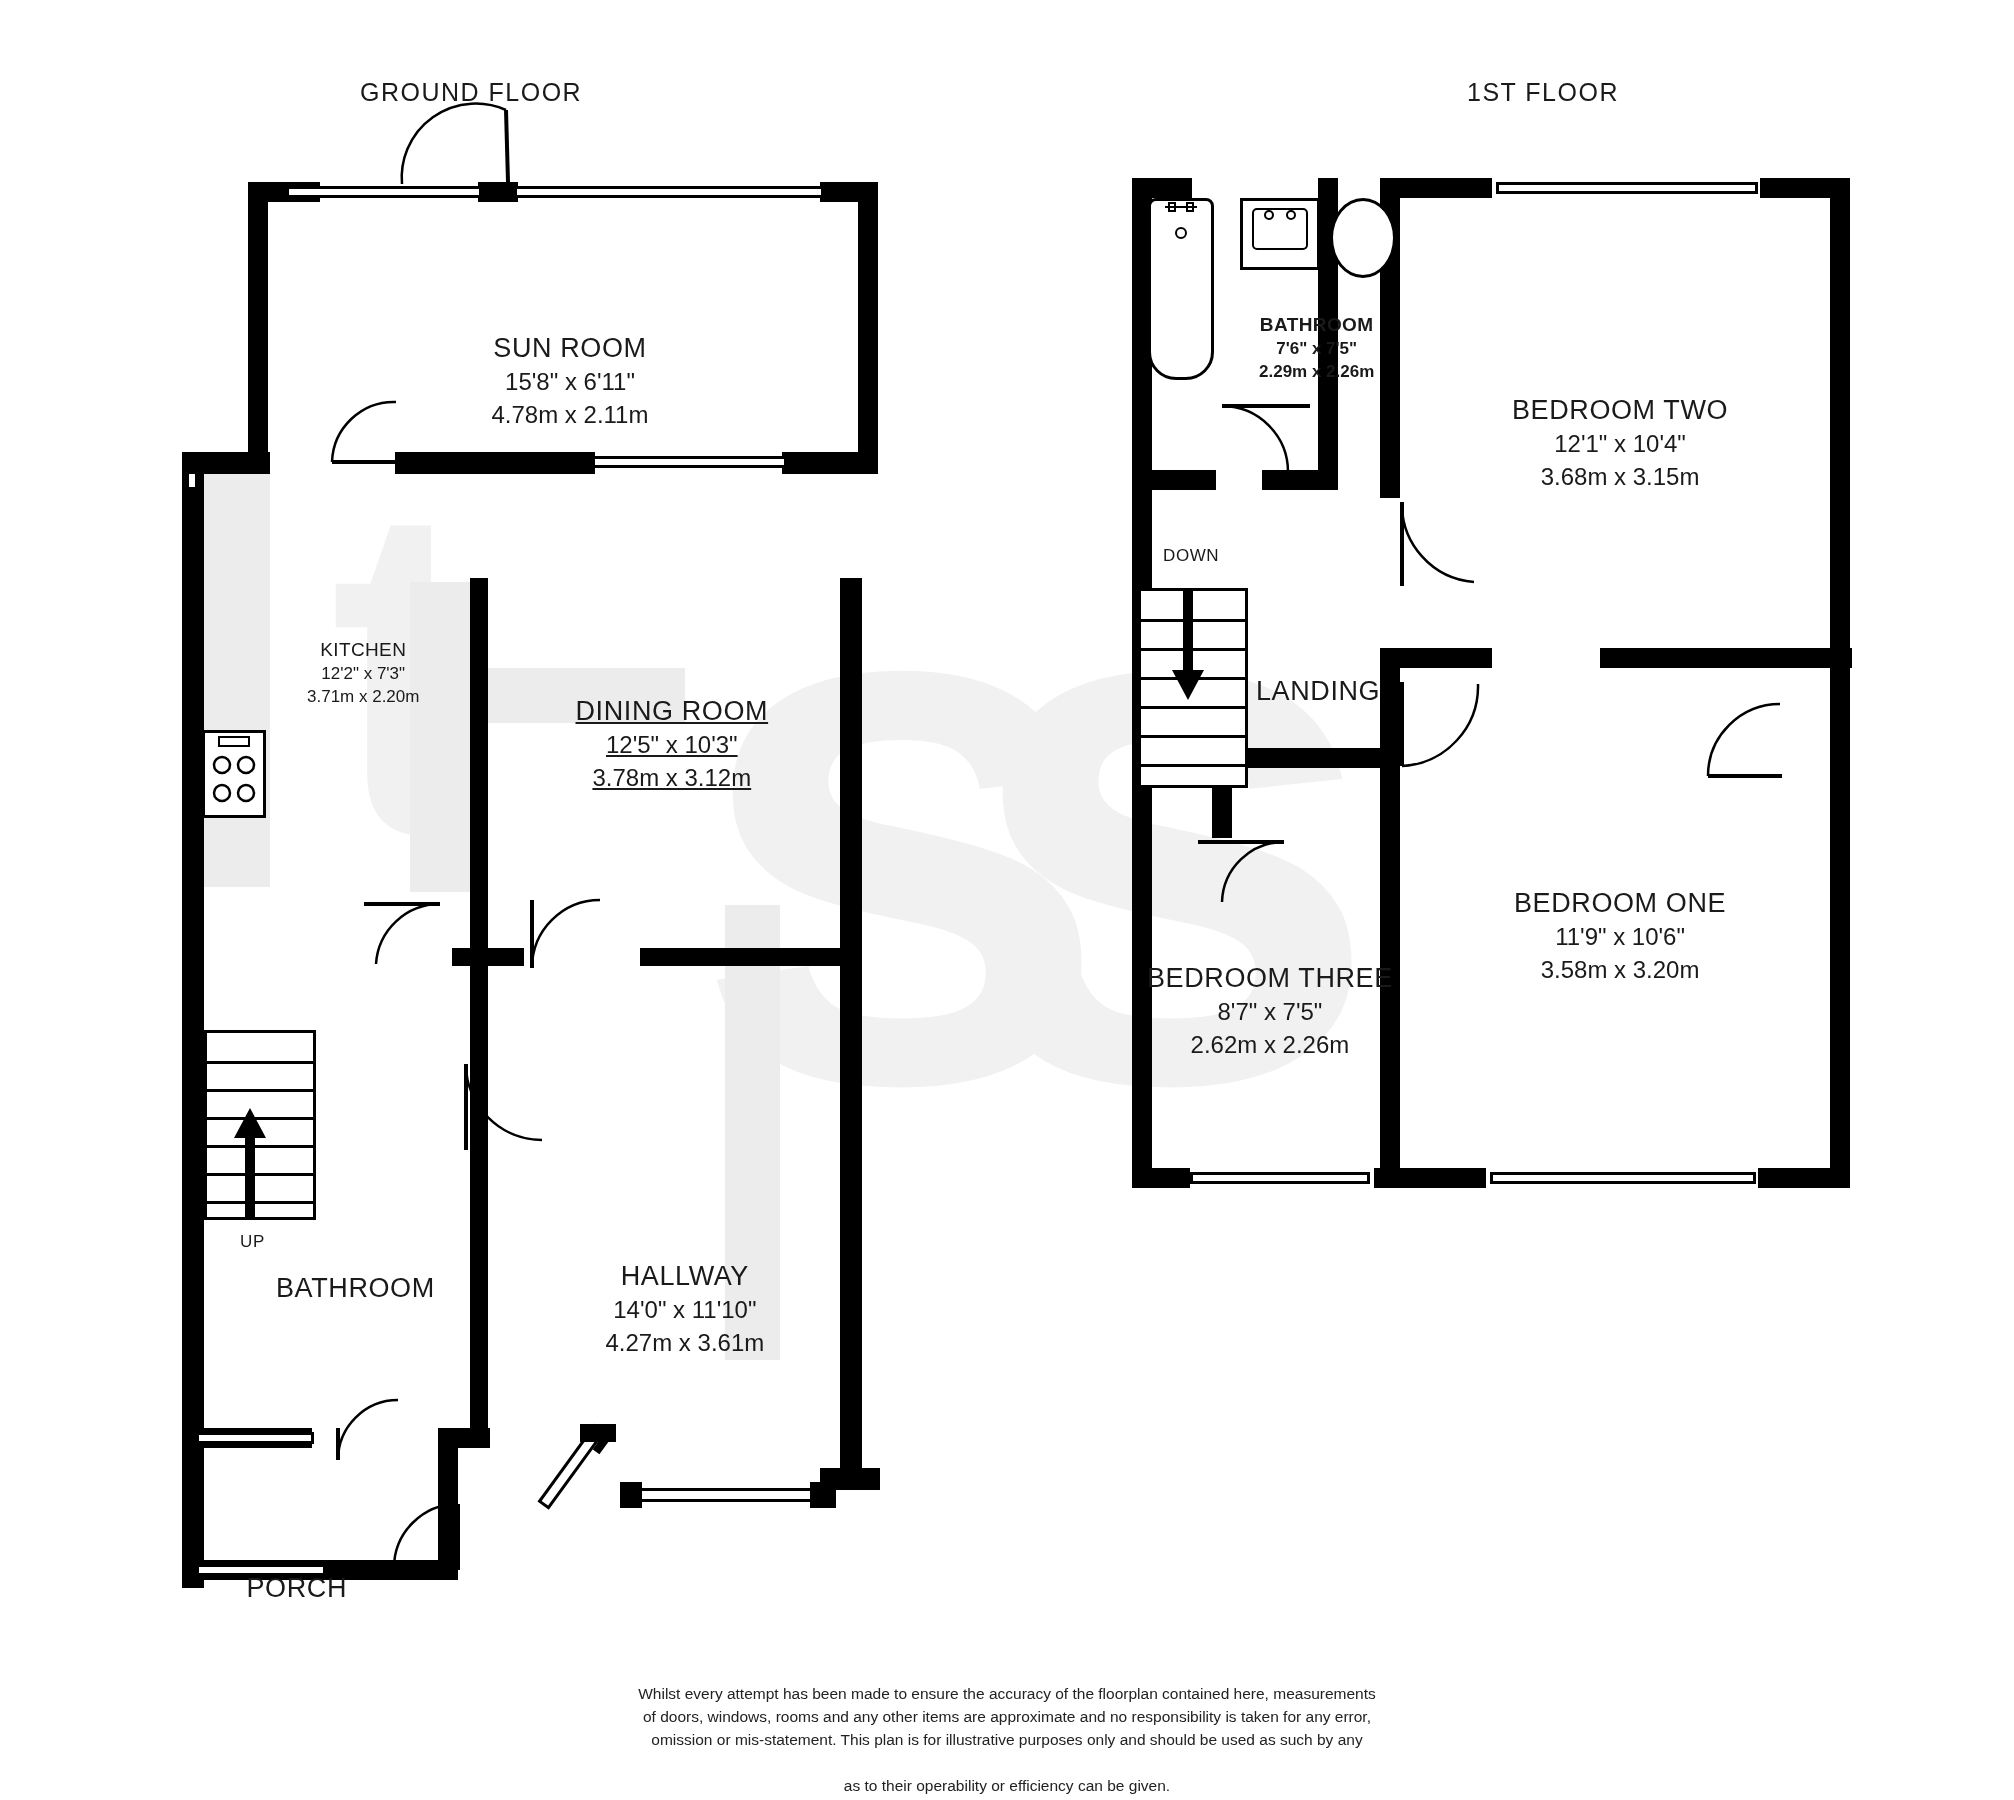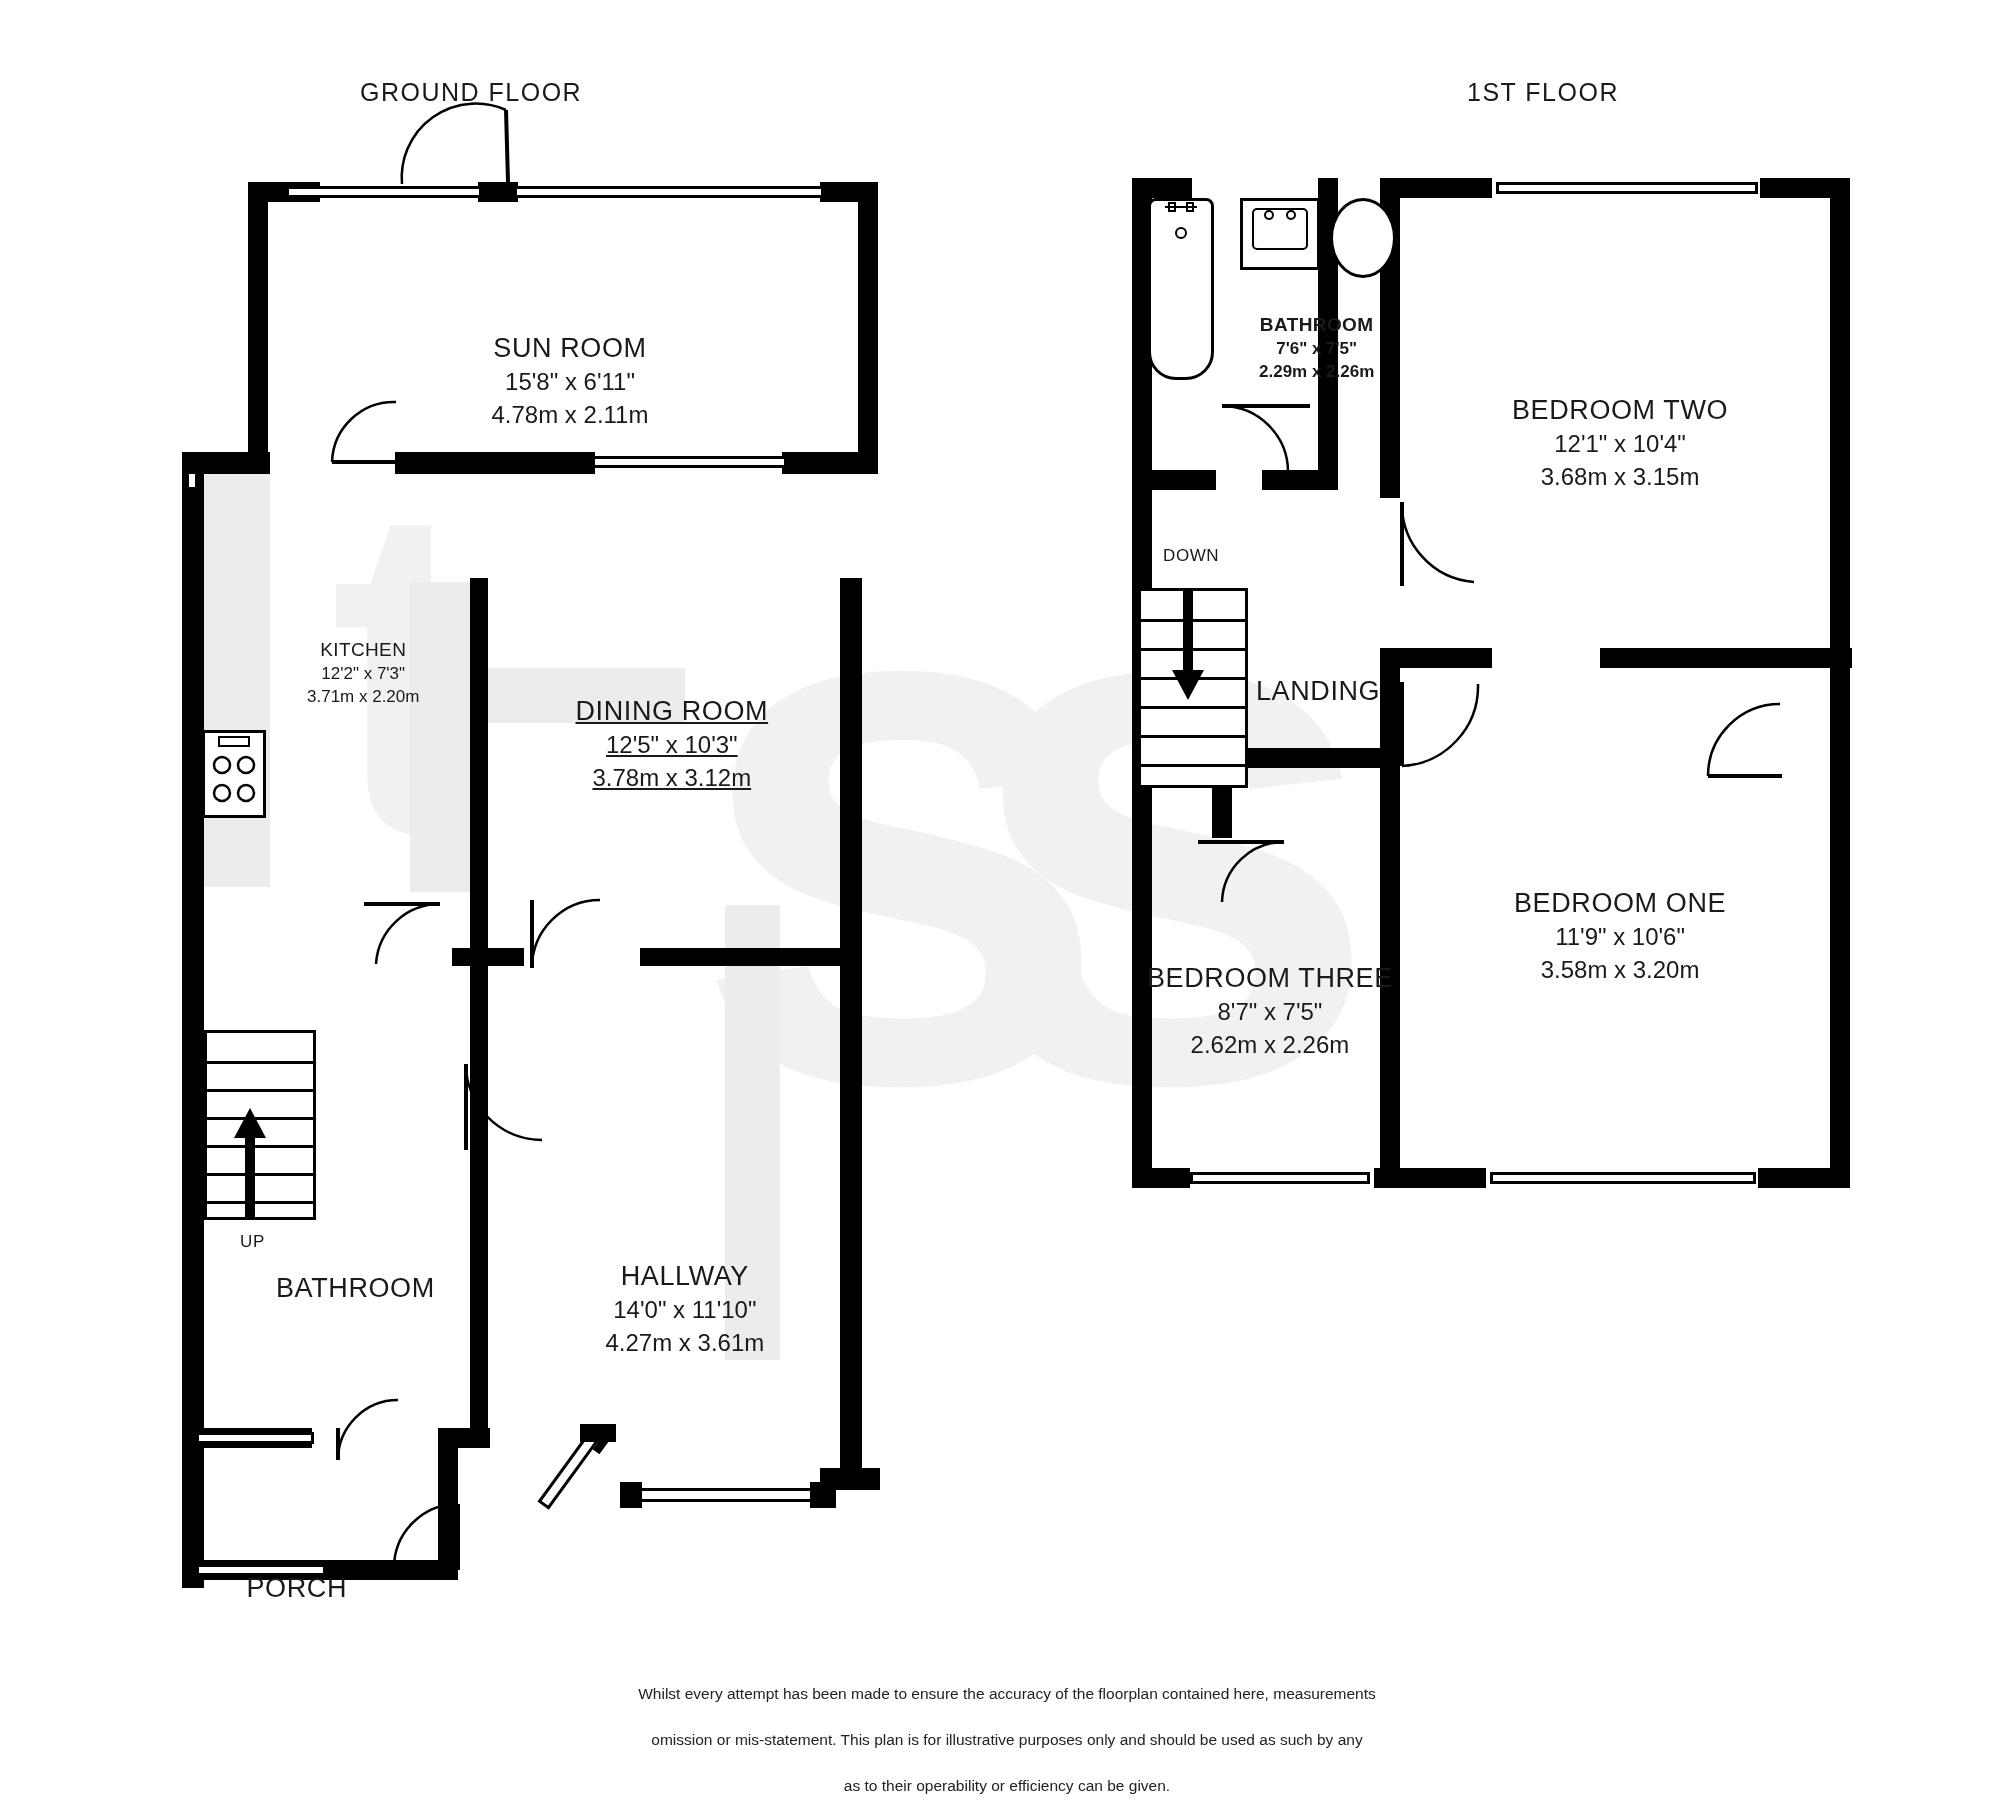--- a/index.html
+++ b/index.html
@@ -292,17 +292,18 @@
   <div class="label" style="left: 1147px; top: 960px;">
     <div class="nm">BEDROOM THREE</div>
     <div class="dim">8'7"  x 7'5"</div>
     <div class="dim">2.62m  x 2.26m</div>
   </div>
   <div class="label" style="left: 1256px; top: 673px;">
     <div class="nm">LANDING</div>
   </div>
 
   <div class="disclaimer" style="top:1682px;">Whilst every attempt has been made to ensure the accuracy of the floorplan contained here, measurements</div>
+  <div class="disclaimer" style="top:1705px;">of doors, windows, rooms and any other items are approximate and no responsibility is taken for any error,</div>
   <div class="disclaimer" style="top:1728px;">omission or mis-statement. This plan is for illustrative purposes only and should be used as such by any</div>
   <div class="disclaimer" style="top:1774px;">as to their operability or efficiency can be given.</div>
   <div class="disclaimer" style="top:1797px;">Made with Metropix ©2023</div>
 
 </div>
 
 </body></html>

